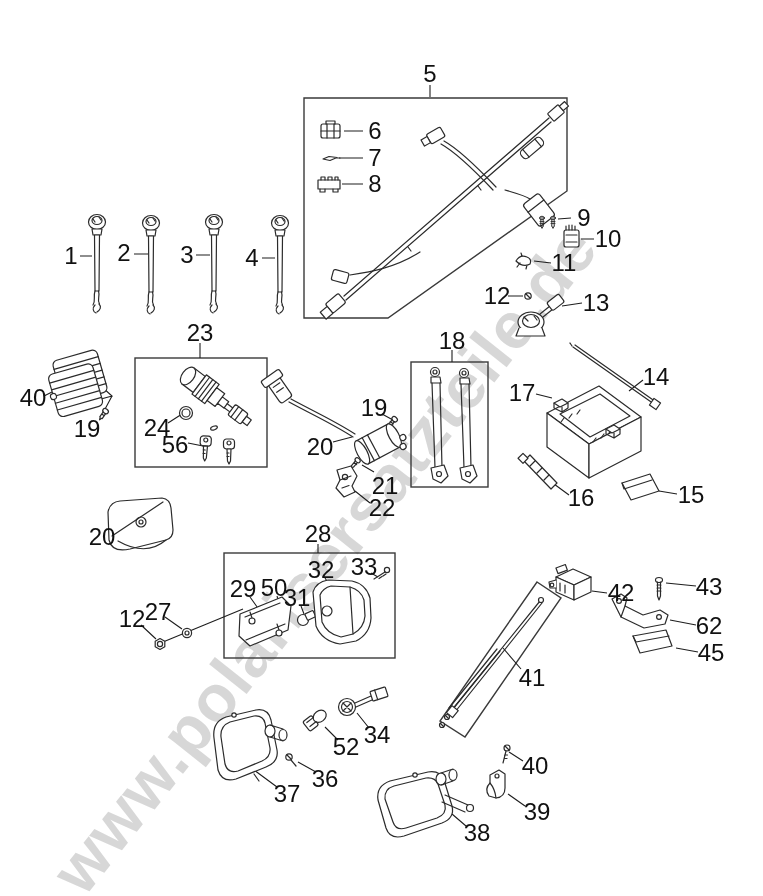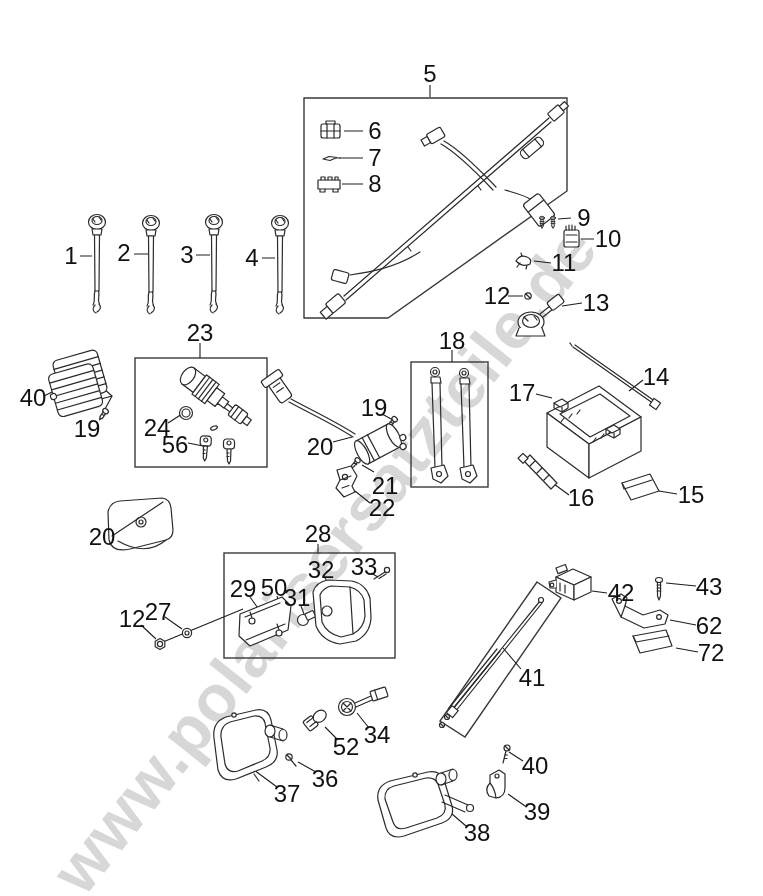--- a/index.html
+++ b/index.html
@@ -452,16 +452,16 @@
   <div class="plabel" style="left:346px;top:747px">52</div>
   <div class="plabel" style="left:325px;top:779px">36</div>
   <div class="plabel" style="left:287px;top:794px">37</div>
   <div class="plabel" style="left:477px;top:833px">38</div>
   <div class="plabel" style="left:537px;top:812px">39</div>
   <div class="plabel" style="left:535px;top:766px">40</div>
   <div class="plabel" style="left:532px;top:678px">41</div>
   <div class="plabel" style="left:621px;top:593px">42</div>
   <div class="plabel" style="left:709px;top:587px">43</div>
   <div class="plabel" style="left:709px;top:626px">62</div>
-  <div class="plabel" style="left:711px;top:653px">72</div>
+  <div class="plabel" style="left:711px;top:653px">45</div>
   <div class="plabel" style="left:175px;top:445px">56</div>
 
 </div>
 
 </body></html>

